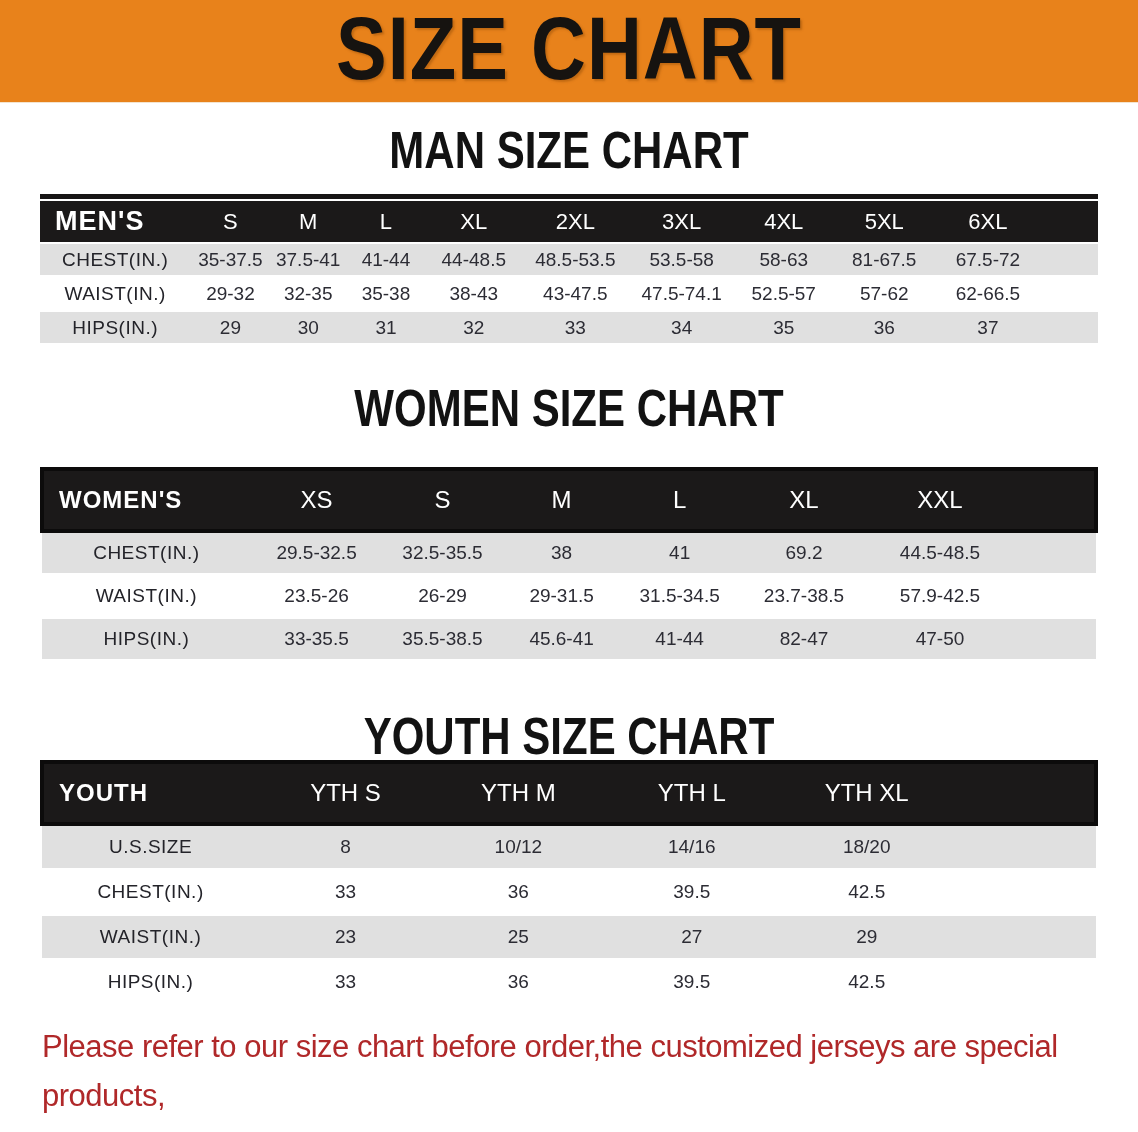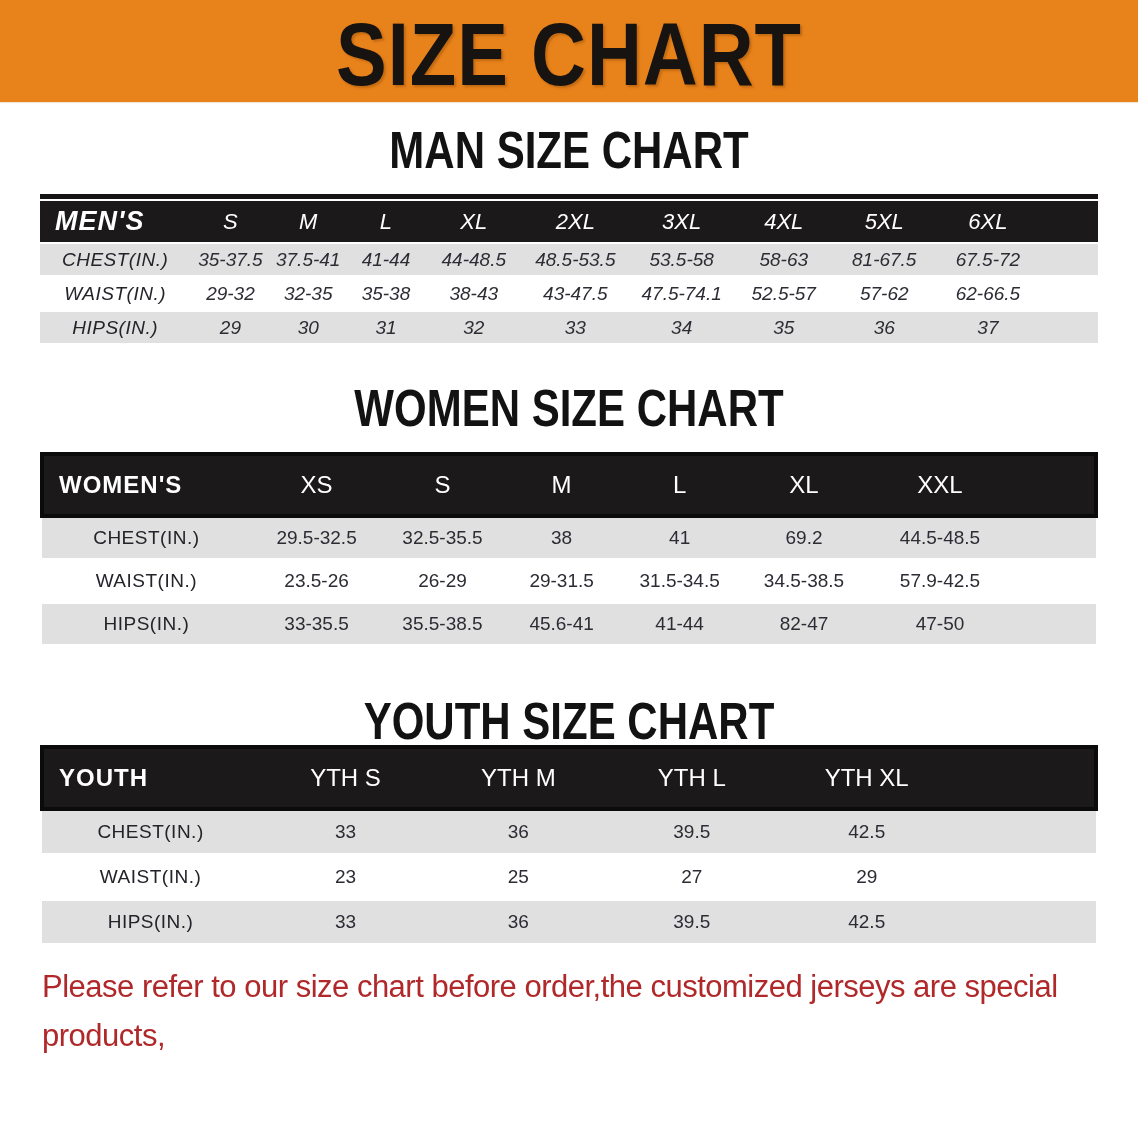--- a/index.html
+++ b/index.html
@@ -11,21 +11,21 @@
     overflow: hidden;
     font-family: "Liberation Sans", sans-serif;
   }
   .page { width: 1138px; height: 1132px; position: relative; background: #fff; }
 
   
   .banner {
     height: 102px;
     background: #E8821B;
     display: flex;
-    align-items: flex-end;
+    align-items: flex-start;
     justify-content: center;
     border-bottom: 1px solid #f3e4cf;
   }
   .banner-title {
     margin: 0;
     font-size: 76px;
     line-height: 96px;
     font-weight: 700;
     color: #161310;
     letter-spacing: 1px;
@@ -54,22 +54,22 @@
     height: 5px;
     margin: 20px 40px 2px 40px;
     background: #161414;
   }
   table.size-table {
     width: 1058px;
     margin: 0 40px;
     border-collapse: collapse;
     table-layout: fixed;
   }
-  table.men { margin-top: 0; font-style: italic; }
-  table.women { margin-top: 20px; }
+  table.men { margin-top: 0; }
+  table.women { margin-top: 35px; }
   table.youth { }
 
   thead th {
     background: #1B1919;
     color: #ffffff;
     font-weight: 400;
     font-size: 22px;
     text-align: center;
     height: 41px;
     padding: 0;
@@ -235,21 +235,21 @@
             <td>69.2</td>
             <td>44.5-48.5</td>
             <td></td>
           </tr>
           <tr>
             <td class="rlabel">WAIST(IN.)</td>
             <td>23.5-26</td>
             <td>26-29</td>
             <td>29-31.5</td>
             <td>31.5-34.5</td>
-            <td>34.5-38.5</td>
+            <td>23.7-38.5</td>
             <td>57.9-42.5</td>
             <td></td>
           </tr>
           <tr>
             <td class="rlabel">HIPS(IN.)</td>
             <td>33-35.5</td>
             <td>35.5-38.5</td>
             <td>45.6-41</td>
             <td>41-44</td>
             <td>82-47</td>
@@ -276,20 +276,28 @@
             <th class="tlabel">YOUTH</th>
             <th>YTH S</th>
             <th>YTH M</th>
             <th>YTH L</th>
             <th>YTH XL</th>
             <th></th>
           </tr>
         </thead>
         <tbody>
           <tr>
+            <td class="rlabel">U.S.SIZE</td>
+            <td>8</td>
+            <td>10/12</td>
+            <td>14/16</td>
+            <td>18/20</td>
+            <td></td>
+          </tr>
+          <tr>
             <td class="rlabel">CHEST(IN.)</td>
             <td>33</td>
             <td>36</td>
             <td>39.5</td>
             <td>42.5</td>
             <td></td>
           </tr>
           <tr>
             <td class="rlabel">WAIST(IN.)</td>
             <td>23</td>

